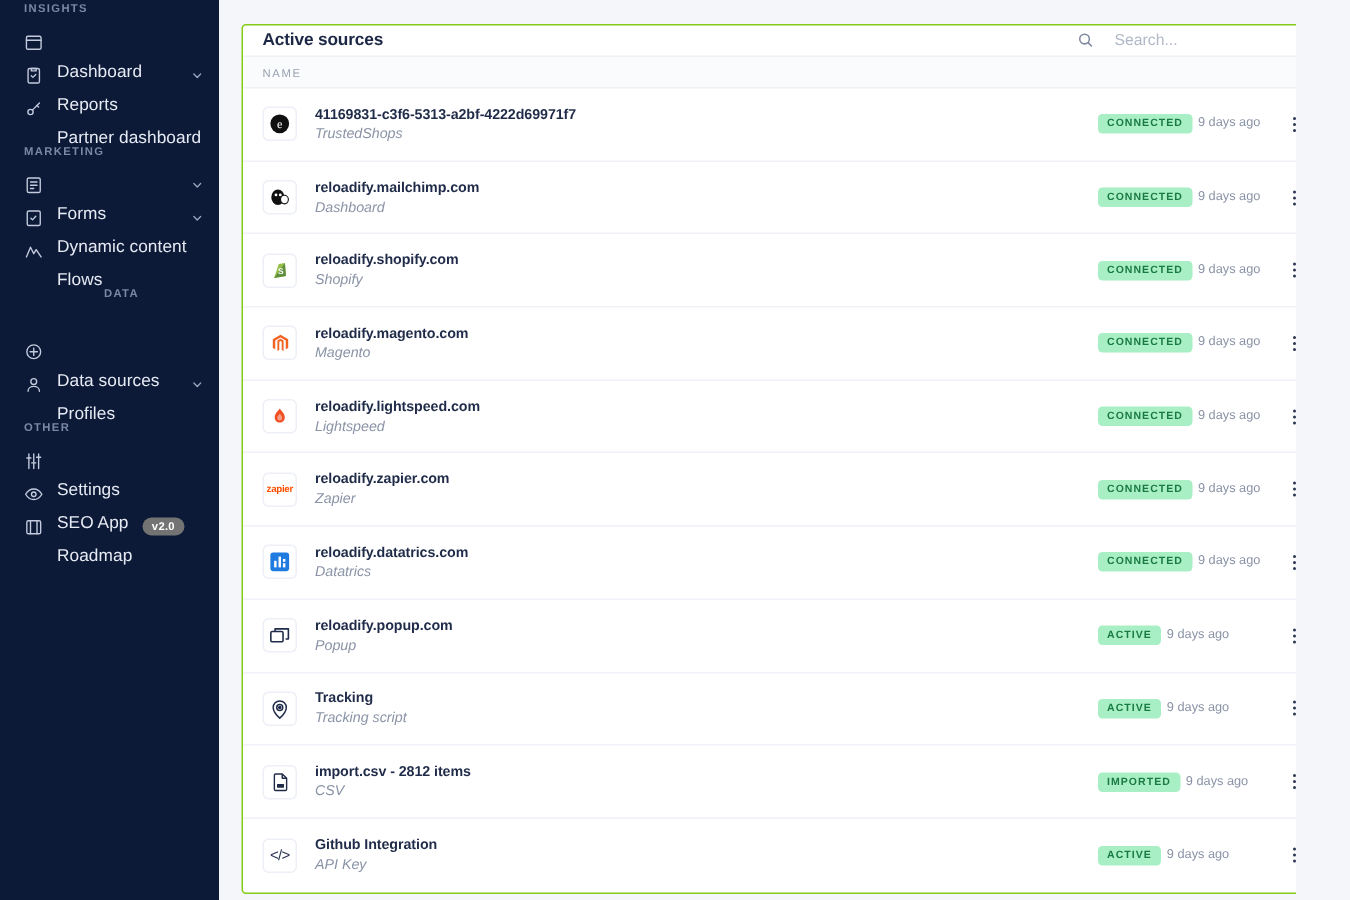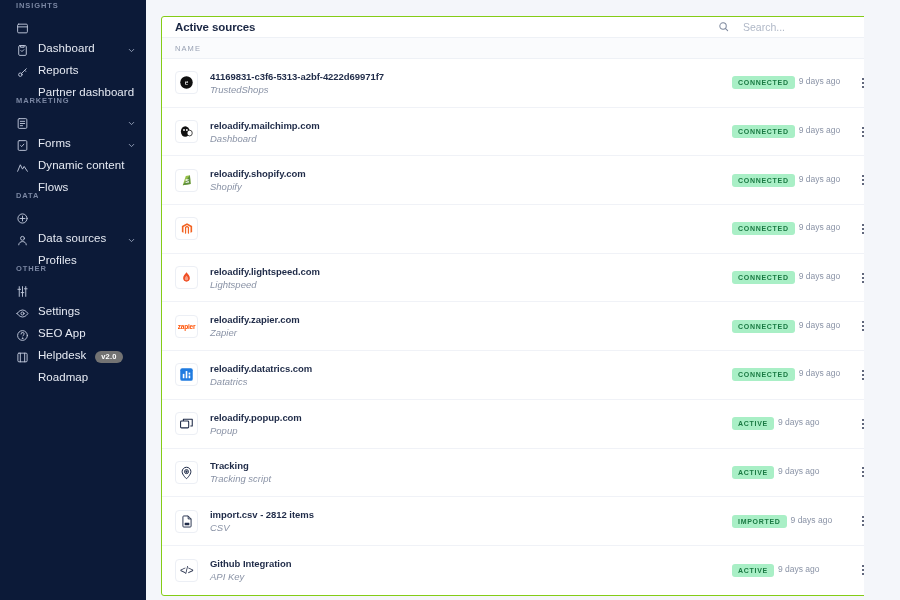--- a/index.html
+++ b/index.html
@@ -258,21 +258,21 @@
         </span>
       </div>
       <div class="nav-item">
         <span class="ico">
           <svg width="13" height="13" viewBox="0 0 24 24" fill="none" stroke="currentColor" stroke-width="1.7" stroke-linecap="round" stroke-linejoin="round">
             <path d="M3 19l5-12 4 8 3-5 6 9"></path>
           </svg>
         </span>
         <span class="nav-label">Flows</span>
       </div>
-      <div class="nav-group-label" style="margin-top: 13px; margin-bottom: 7px;">DATA</div>
+      <div class="nav-group-label" style="margin-top: 13px; margin-bottom: 23px; text-align: center;">DATA</div>
       <div class="nav-item">
         <span class="ico">
           <svg width="13" height="13" viewBox="0 0 24 24" fill="none" stroke="currentColor" stroke-width="1.7" stroke-linecap="round" stroke-linejoin="round">
             <circle cx="12" cy="12" r="8.5"></circle>
             <path d="M12 7.5v9M7.5 12h9"></path>
           </svg>
         </span>
         <span class="nav-label">Data sources</span>
       </div>
       <div class="nav-item">
@@ -300,30 +300,20 @@
         <span class="nav-label">Settings</span>
       </div>
       <div class="nav-item">
         <span class="ico">
           <svg width="13" height="13" viewBox="0 0 24 24" fill="none" stroke="currentColor" stroke-width="1.7" stroke-linecap="round" stroke-linejoin="round">
             <path d="M2 12s3.8-6.5 10-6.5S22 12 22 12s-3.8 6.5-10 6.5S2 12 2 12z"></path>
             <circle cx="12" cy="12" r="2.8"></circle>
           </svg>
         </span>
         <span class="nav-label">SEO App</span>
-      </div>
-      <div class="nav-item">
-        <span class="ico">
-          <svg width="13" height="13" viewBox="0 0 24 24" fill="none" stroke="currentColor" stroke-width="1.7" stroke-linecap="round" stroke-linejoin="round">
-            <circle cx="12" cy="12" r="9"></circle>
-            <path d="M9.3 9.3a2.8 2.8 0 115.2 1.4c-.5.9-1.8 1.2-2.2 2.1"></path>
-            <circle cx="12" cy="17" r="0.7" fill="currentColor"></circle>
-          </svg>
-        </span>
-        <span class="nav-label">Helpdesk</span>
       </div>
       <div class="nav-item">
         <span class="ico">
           <svg width="13" height="13" viewBox="0 0 24 24" fill="none" stroke="currentColor" stroke-width="1.7" stroke-linecap="round" stroke-linejoin="round">
             <rect x="3.5" y="4" width="17" height="16" rx="2"></rect>
             <path d="M8 4v16M16 4v16"></path>
           </svg>
         </span>
         <span class="nav-label">Roadmap</span>
         <span class="badge-v">v2.0</span>
@@ -417,20 +407,24 @@
               <i></i>
             </div>
           </div>
           <div class="row">
             <div class="row-ico">
               <svg width="14" height="16" viewBox="0 0 24 24">
                 <path d="M12 2L3.2 7v10L6 18.6V8.6L12 5.2l6 3.4v10l2.8-1.6V7z" fill="#F26322"></path>
                 <path d="M10.6 19.4V9.9L12 9.1l1.4.8v9.5l2.1 1.2V8.7L12 6.6 8.5 8.7v11.9z" fill="#F26322"></path>
               </svg>
             </div>
+            <div class="row-texts">
+              <div class="row-name">reloadify.magento.com</div>
+              <div class="row-sub">Magento</div>
+            </div>
             <div class="row-status">
               <span class="pill">CONNECTED</span>
               <span class="ago">9 days ago</span>
             </div>
             <div class="kebab">
               <i></i>
               <i></i>
               <i></i>
             </div>
           </div>

